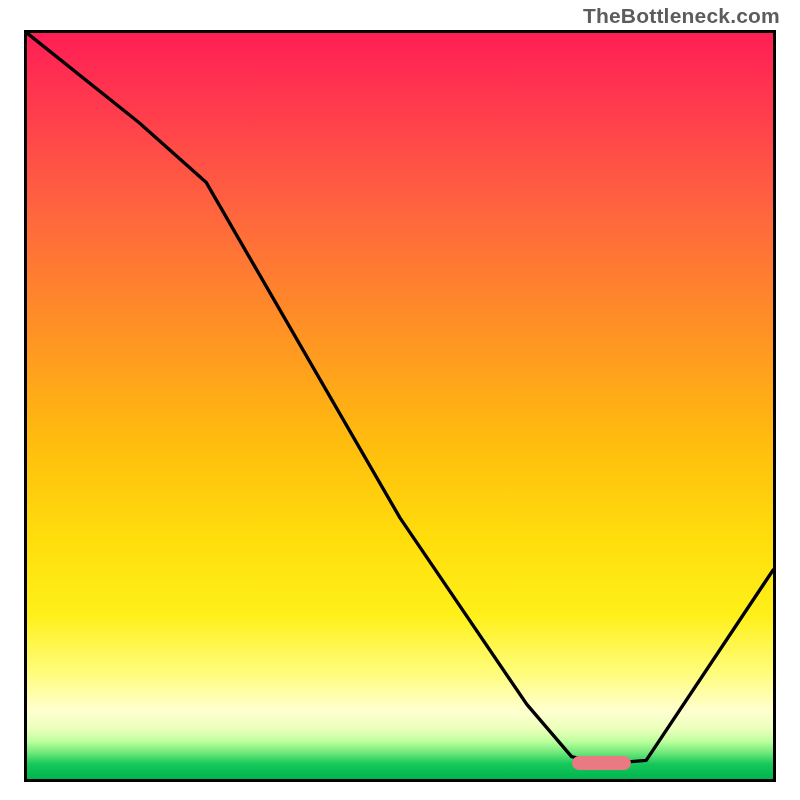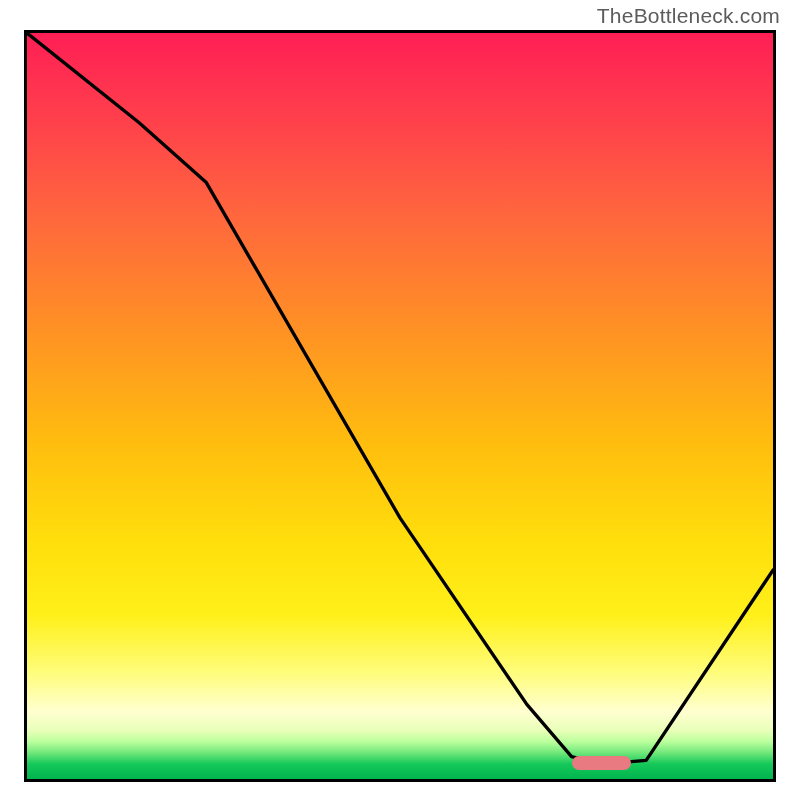--- a/index.html
+++ b/index.html
@@ -52,21 +52,21 @@
     background: #e97a82;
     border-radius: 999px;
   }
   .watermark {
     position: absolute;
     top: 4px;
     right: 20px;
     color: #5c5c5c;
     font-size: 21px;
     letter-spacing: 0.2px;
-    font-weight: 400;
+    font-weight: 700;
   }
 </style>
 </head>
 <body>
 
 <div class="watermark">TheBottleneck.com</div>
 
 <div class="frame">
   <div class="gradient"></div>
 

